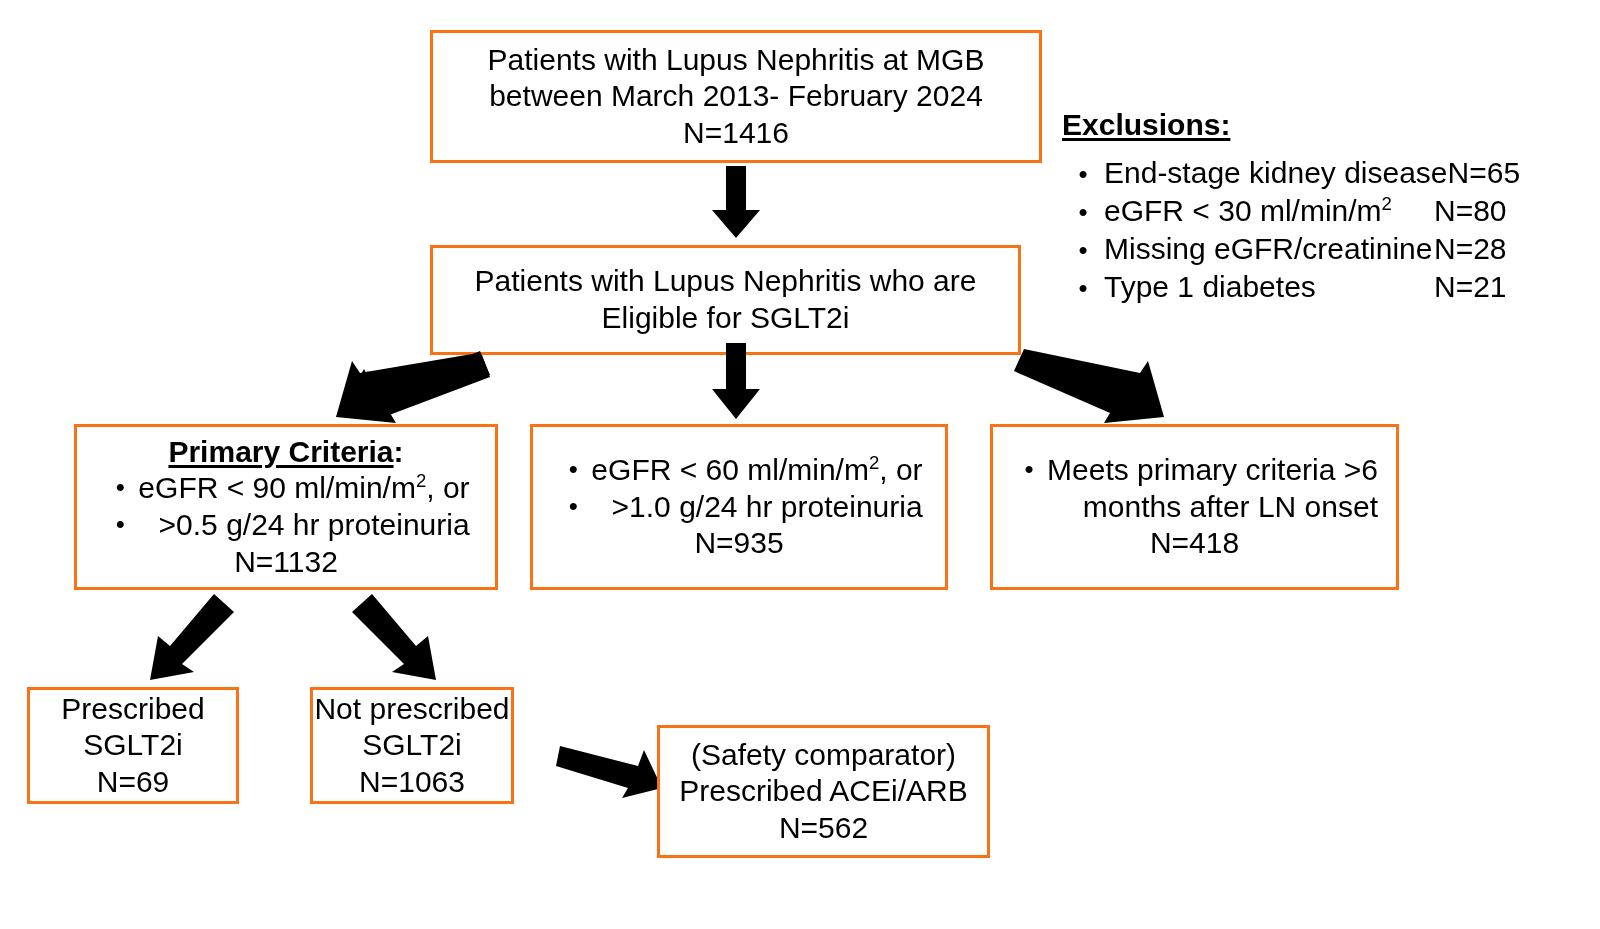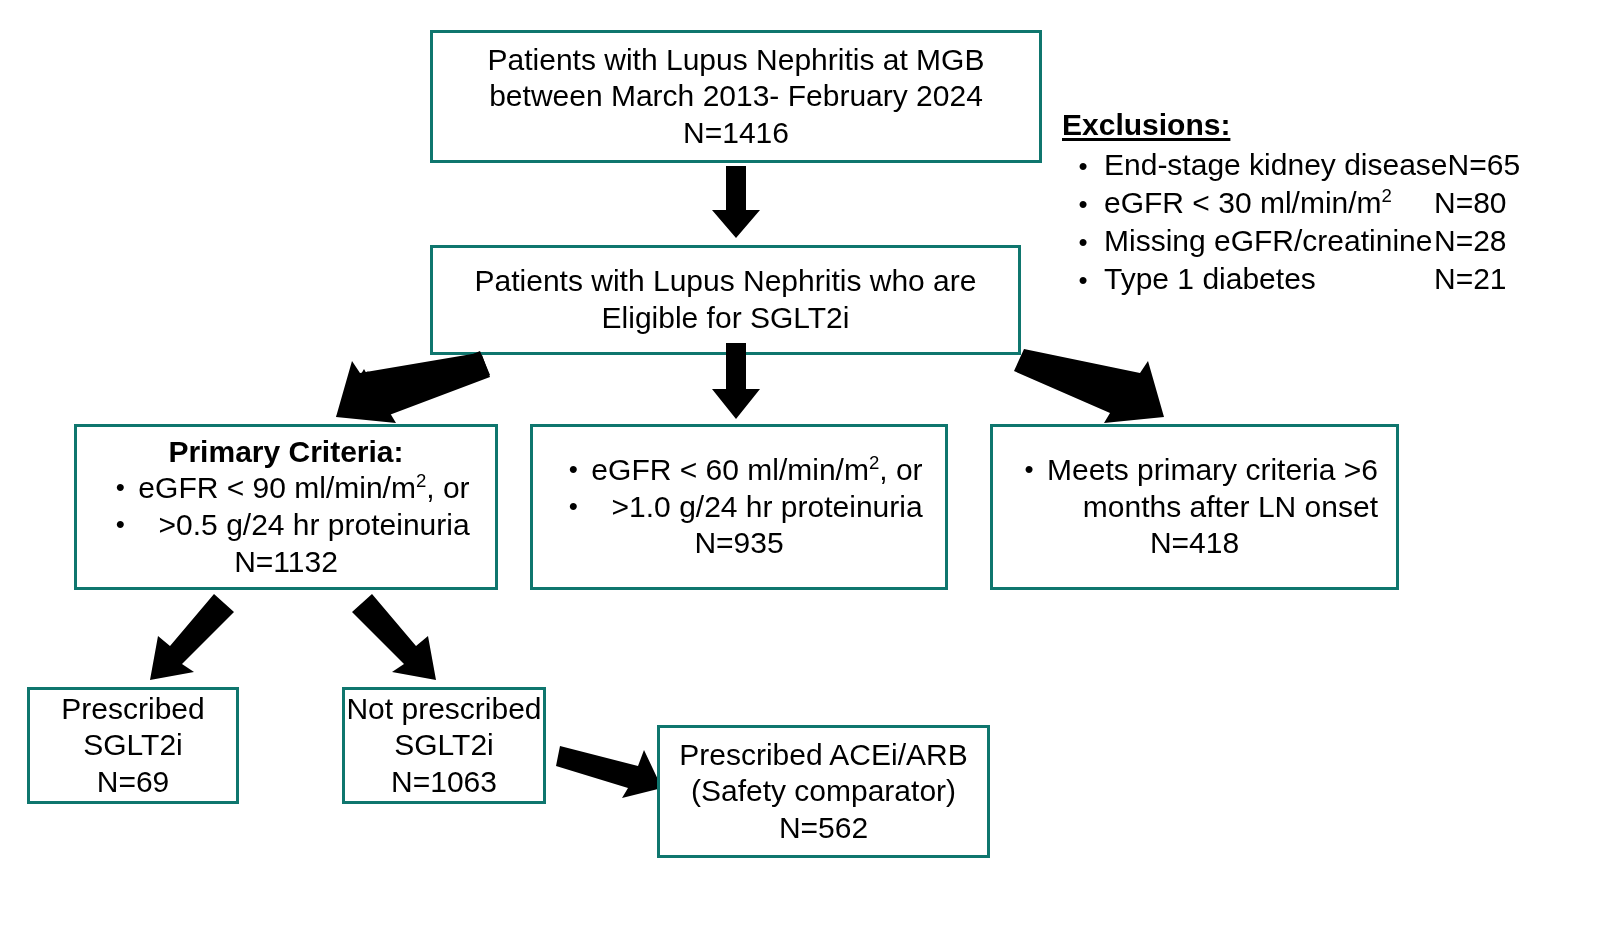--- a/index.html
+++ b/index.html
@@ -15,40 +15,41 @@
   #canvas {
     position: relative;
     width: 1600px;
     height: 929px;
     background: #ffffff;
     overflow: hidden;
   }
   .box {
     position: absolute;
     box-sizing: border-box;
-    border: 3px solid #0f766e;
+    border: 3px solid #f97316;
     background: #ffffff;
     display: flex;
     flex-direction: column;
     align-items: center;
     justify-content: center;
     text-align: center;
     line-height: 1.22;
     font-size: 30px;
   }
   .box .line {
     display: block;
     white-space: nowrap;
   }
   .hdr {
     font-weight: bold;
     display: block;
     white-space: nowrap;
   }
   .hdr .u {
+    text-decoration: underline;
     text-underline-offset: 3px;
     text-align: right;
   }
   .bullets {
     display: block;
     text-align: left;
     margin: 0 auto;
   }
   .bullet-row {
     display: flex;
@@ -79,21 +80,21 @@
     top: 106px;
     width: 534px;
     font-size: 30px;
     line-height: 1.27;
   }
   #exclusions .ex-title {
     font-weight: bold;
     text-decoration: underline;
     text-underline-offset: 3px;
     display: inline-block;
-    margin-bottom: 2px;
+    margin-bottom: 10px;
   }
   .ex-row {
     display: flex;
     align-items: baseline;
     white-space: nowrap;
   }
   .ex-dot {
     width: 42px;
     flex: 0 0 42px;
     text-align: center;
@@ -212,35 +213,35 @@
       <polygon points="24,2 4,20 56,72 44,80 88,88 80,44 68,54" fill="#000000"></polygon>
     </svg>
   </div>
 
   <div class="box" style="left:27px; top:687px; width:212px; height:117px;justify-content:center;">
     <span class="line">Prescribed</span>
     <span class="line">SGLT2i</span>
     <span class="line">N=69</span>
   </div>
 
-  <div class="box" style="left:310px; top:687px; width:204px; height:117px;margin-left:32px;">
+  <div class="box" style="left:310px; top:687px; width:204px; height:117px;">
     <span class="line">Not prescribed</span>
     <span class="line">SGLT2i</span>
     <span class="line">N=1063</span>
   </div>
 
   <div class="arrow" style="left:556px; top:740px; width:110px; height:62px;">
     <svg width="110" height="62" viewBox="0 0 110 62" aria-hidden="true">
       <polygon points="4,6 0,26 72,48 66,58 106,48 88,10 82,26" fill="#000000"></polygon>
     </svg>
   </div>
 
   <div class="box" style="left:657px; top:725px; width:333px; height:133px;">
+    <span class="line">(Safety comparator)</span>
     <span class="line">Prescribed ACEi/ARB</span>
-    <span class="line">(Safety comparator)</span>
     <span class="line">N=562</span>
   </div>
 
   <div id="exclusions">
     <div>
       <span class="ex-title">Exclusions:</span>
     </div>
     <div class="ex-row">
       <span class="ex-dot">•</span>
       <span class="ex-label">End-stage kidney disease</span>

